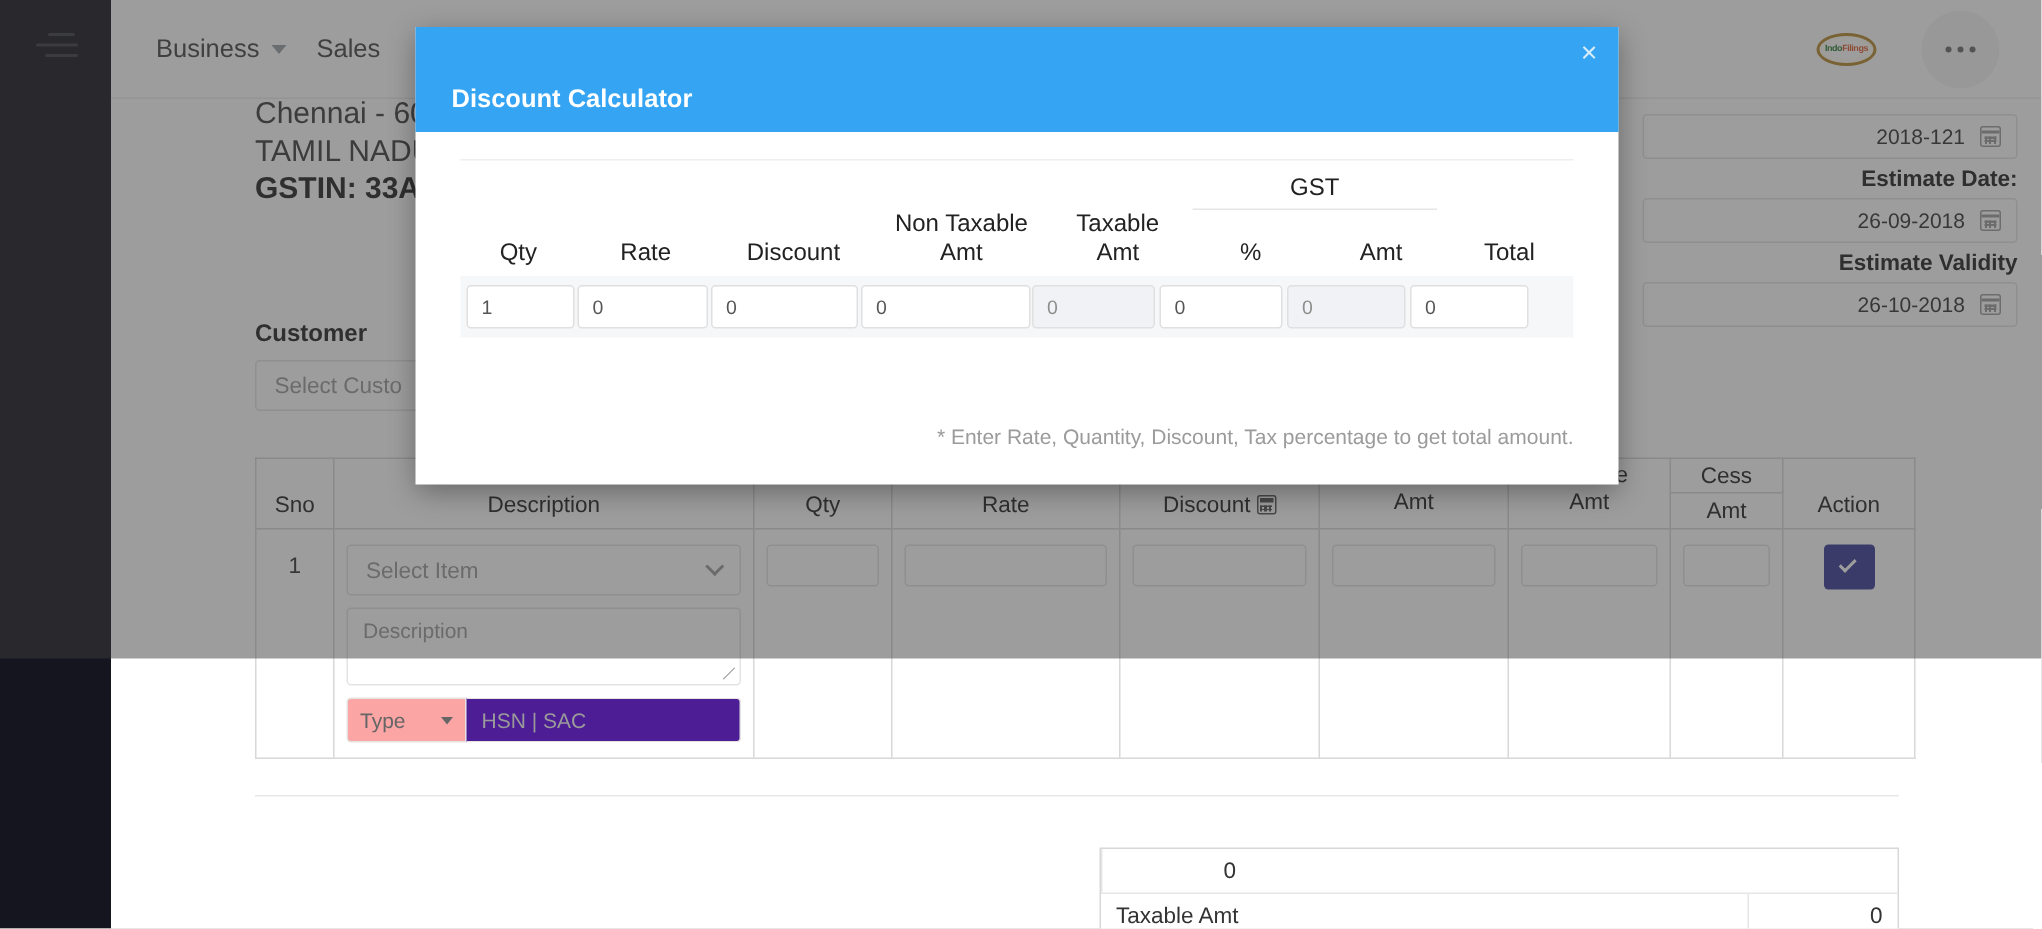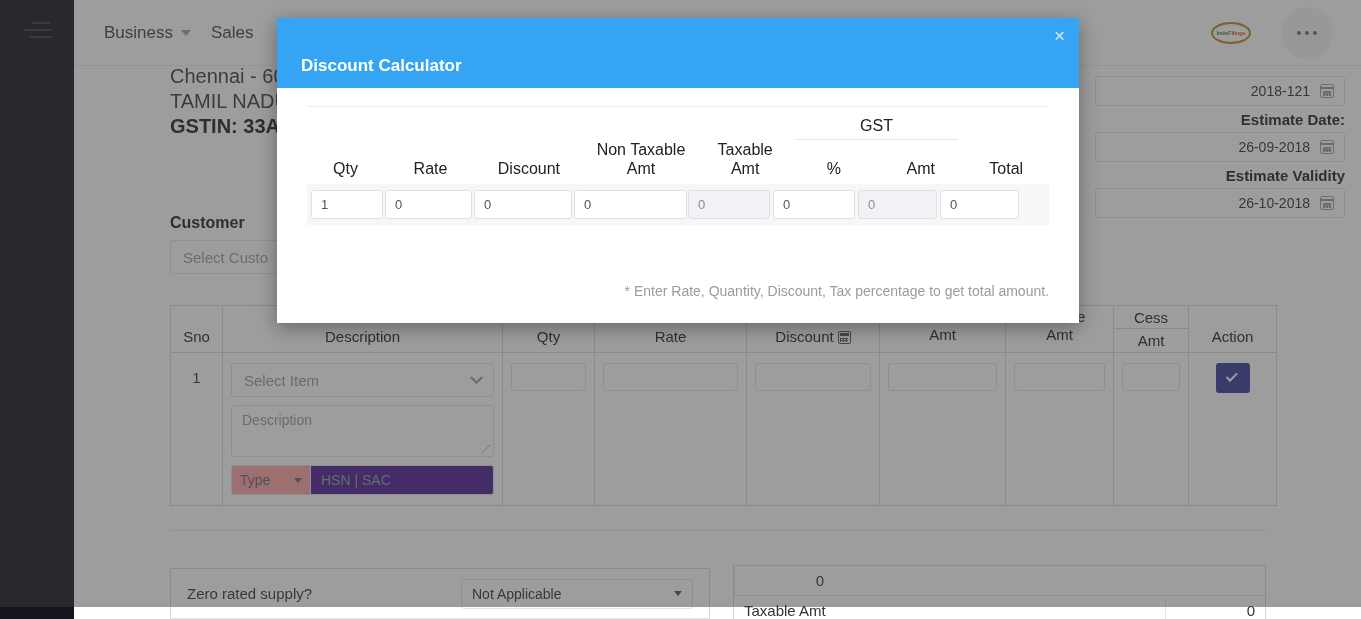--- a/index.html
+++ b/index.html
@@ -2,21 +2,21 @@
 <html><head>
 <meta charset="utf-8">
 <style>
   * { box-sizing: border-box; margin: 0; padding: 0; }
   html, body {
     width: 1361px; height: 619px;
     overflow: hidden;
     font-family: "Liberation Sans", sans-serif;
     background: #ffffff;
   }
-  #root { position: relative; width: 1361px; height: 607px; }
+  #root { position: relative; width: 1361px; height: 439px; }
 
   
   #app-bg { position: absolute; inset: 0; background: #ffffff; }
 
   .sidebar {
     position: absolute; left: 0; top: 0; width: 74px; height: 619px;
     background: #15151f;
   }
   .hamburger { position: absolute; left: 22px; top: 22px; width: 32px; height: 20px; }
   .hamburger i { display:block; height:2px; background:#3a3a48; border-radius:1px; margin-bottom:5px; }
@@ -312,30 +312,20 @@
             <div class="action-btn">
               <span class="tick"></span>
             </div>
           </td>
         </tr>
       </tbody>
     </table>
 
     <div class="hr-divider"></div>
 
-    <div class="zero-box">
-      <div class="zero-row">
-        <span class="lbl">Zero rated supply?</span>
-        <span class="zero-sel">
-          <span>Not Applicable</span>
-          <span class="tri"></span>
-        </span>
-      </div>
-
-    </div>
 
     <div class="totals-box">
       <div class="tot-row">
         <span class="t-val">0</span>
       </div>
       <div class="tot-row">
         <span class="t-lbl">Taxable Amt</span>
         <span class="t-val">0</span>
       </div>
     </div>

